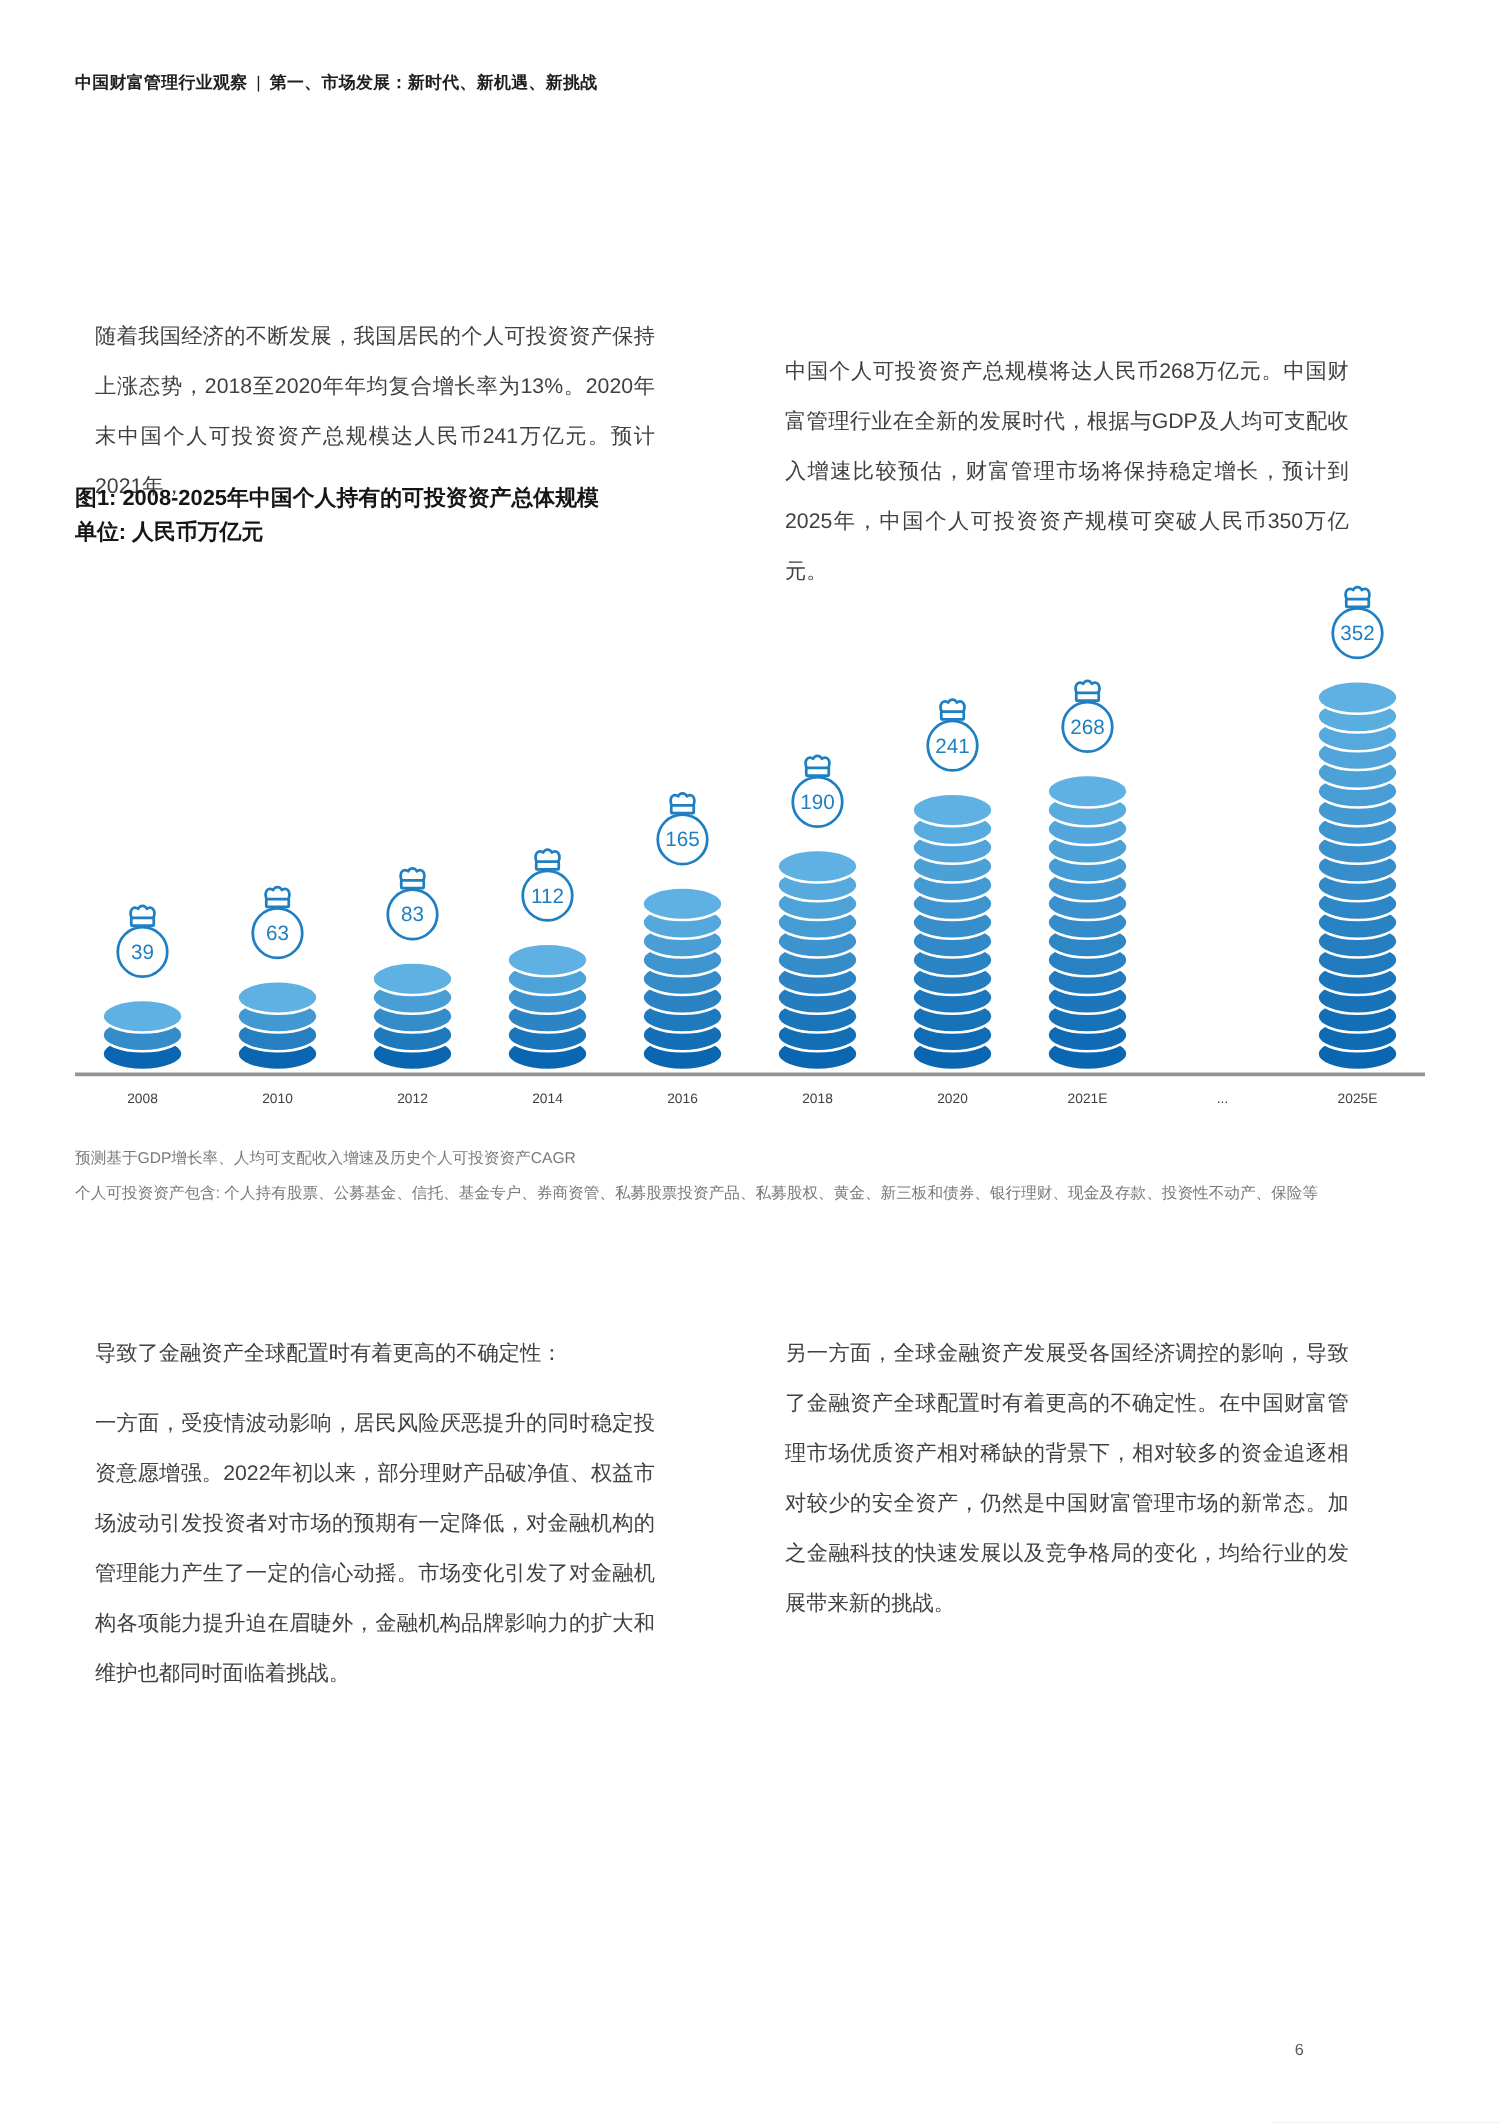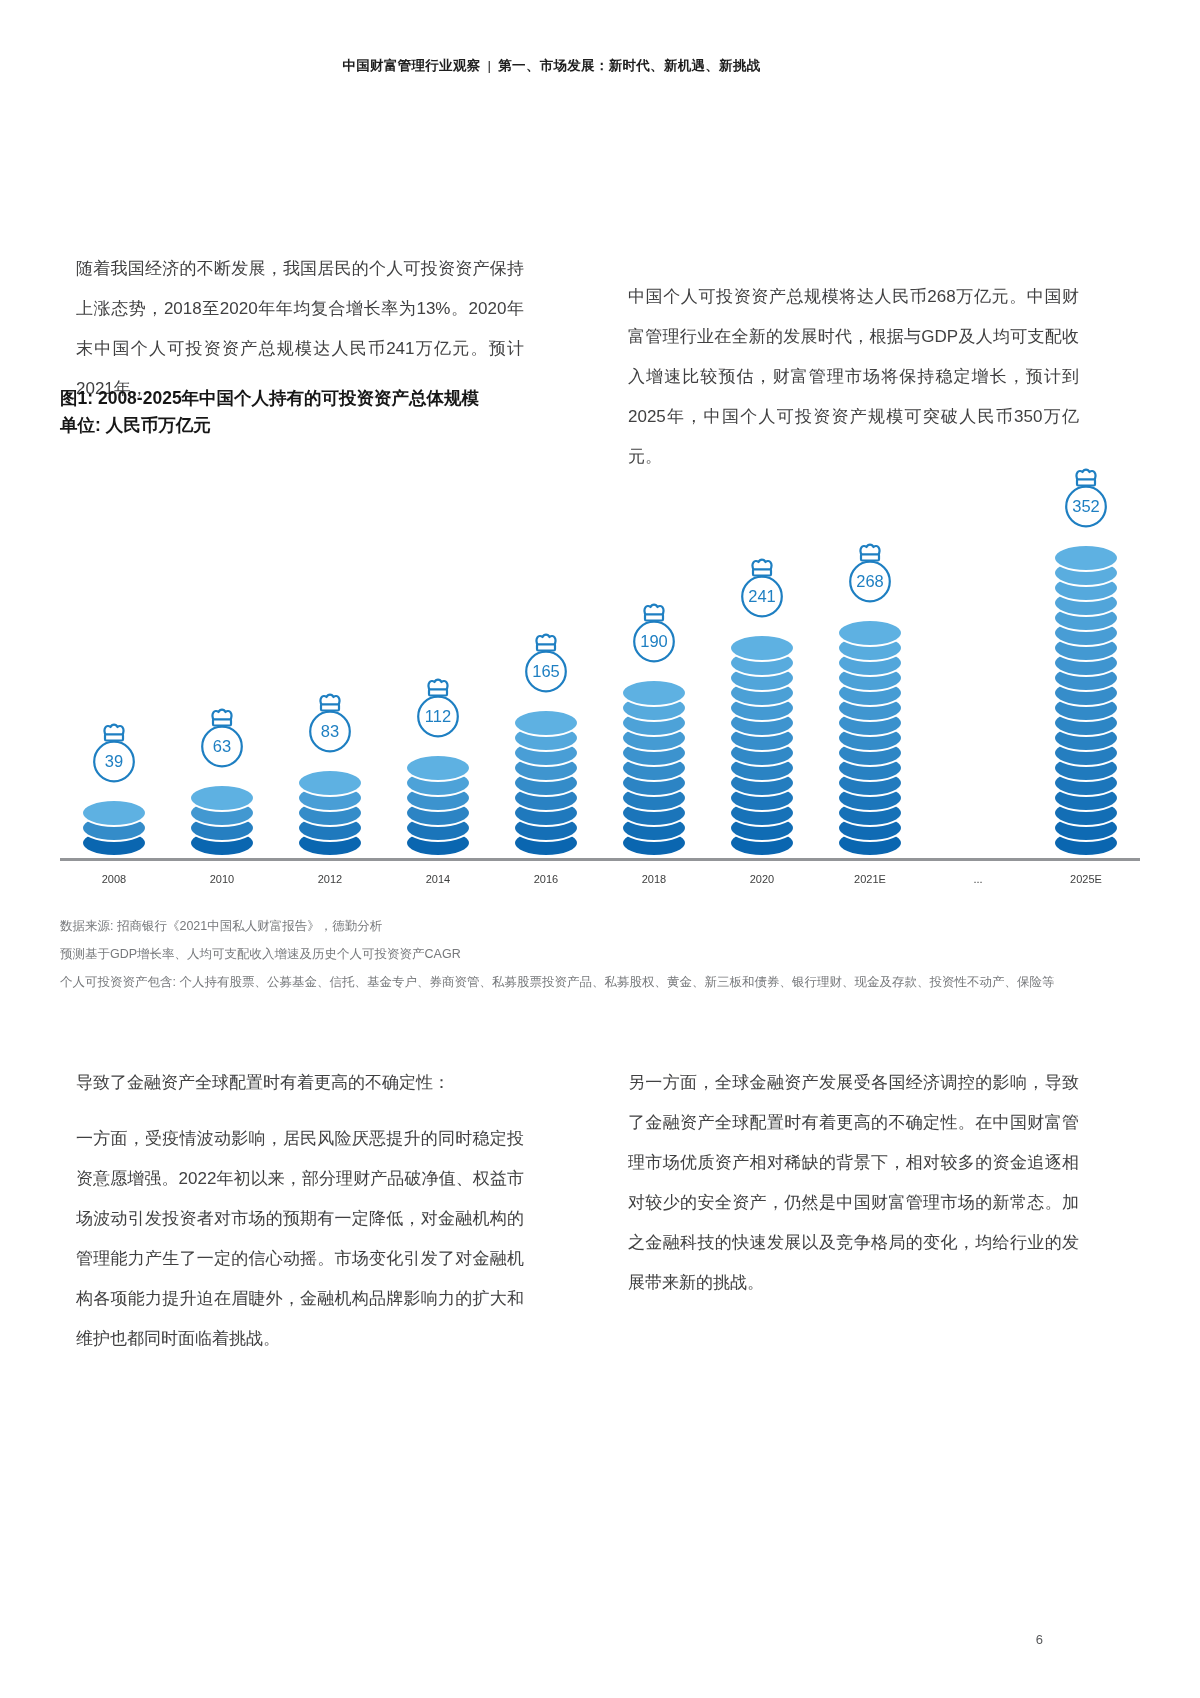--- a/index.html
+++ b/index.html
@@ -7,21 +7,21 @@
     position:relative;
     width:1200px;height:1698px;
     margin:0 auto;
     background:#ffffff;
     font-family:"Liberation Sans",sans-serif;
     color:#404041;
     overflow:hidden;
   }
   .page-header{
     position:absolute;top:57px;left:60px;right:157px;
-    text-align:center;
+    text-align:left;
     font-size:13.5px;font-weight:700;color:#1e1e1e;
     letter-spacing:.3px;
   }
   .page-header .sep{margin:0 7px;font-weight:400;color:#1e1e1e;}
   .two-col{display:flex;}
   .intro{position:absolute;top:233px;left:60px;width:1035px;}
   .intro .col-left{width:480px;margin-right:72px;}
   .intro .col-right{width:483px;padding-top:28px;}
   .accent-heading{
     margin:0;font-size:17px;line-height:28px;font-weight:700;color:#29a5de;
@@ -287,21 +287,20 @@
         <div class="x-label">2016</div>
         <div class="x-label">2018</div>
         <div class="x-label">2020</div>
         <div class="x-label">2021E</div>
         <div class="x-label">...</div>
         <div class="x-label">2025E</div>
       </div>
   </div>
 
   <div class="notes">
-    <div>数据来源: 招商银行《2021中国私人财富报告》，德勤分析</div>
     <div>预测基于GDP增长率、人均可支配收入增速及历史个人可投资资产CAGR</div>
     <div>个人可投资资产包含: 个人持有股票、公募基金、信托、基金专户、券商资管、私募股票投资产品、私募股权、黄金、新三板和债券、银行理财、现金及存款、投资性不动产、保险等</div>
   </div>
 
   <section class="bottom-body two-col">
     <div class="col-left">
       <p class="body-text">导致了金融资产全球配置时有着更高的不确定性：</p>
       <p class="body-text">一方面，受疫情波动影响，居民风险厌恶提升的同时稳定投资意愿增强。2022年初以来，部分理财产品破净值、权益市场波动引发投资者对市场的预期有一定降低，对金融机构的管理能力产生了一定的信心动摇。市场变化引发了对金融机构各项能力提升迫在眉睫外，金融机构品牌影响力的扩大和维护也都同时面临着挑战。</p>
     </div>
     <div class="col-right">

